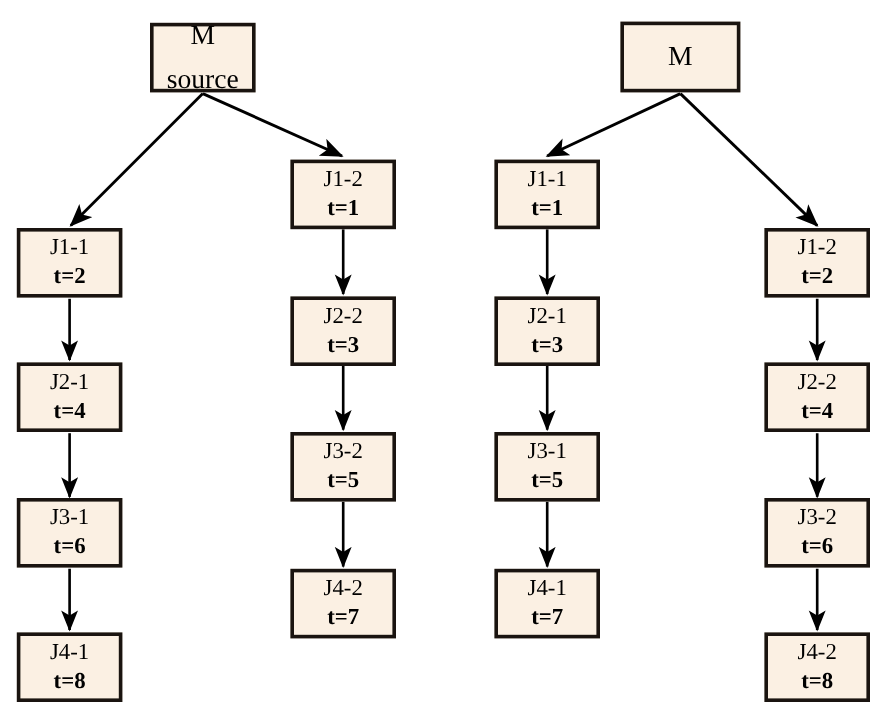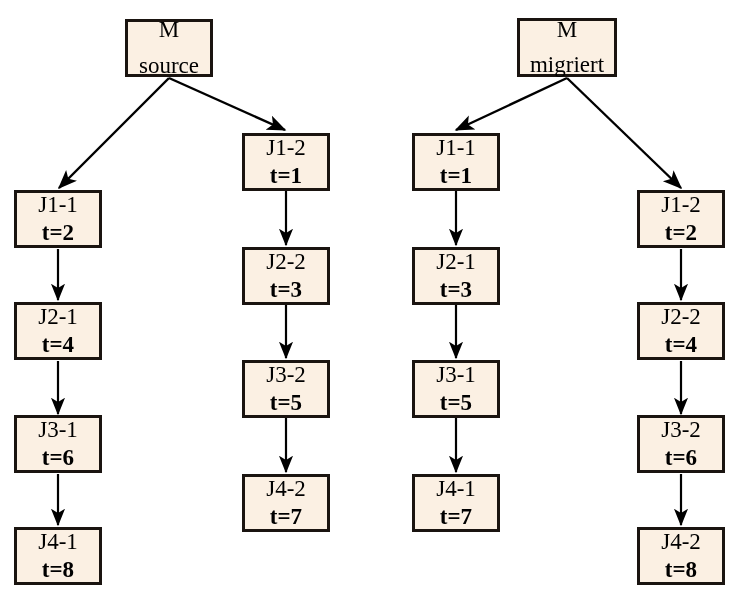--- a/index.html
+++ b/index.html
@@ -43,21 +43,21 @@
     display: block;
     text-align: center;
     white-space: nowrap;
   }
   .node.root {
     font-size: 23px;
   }
   .node.root .line1 { letter-spacing: 0px; }
   .node.root .line2 { margin-top: 11px; }
   .node.job {
-    font-size: 23px;
+    font-size: 19px;
   }
   .node.job .line2 { margin-top: 4px; font-weight: bold; }
 </style>
 </head>
 <body>
 
 <div id="diagram-canvas">
 
   <svg id="edge-layer" viewBox="0 0 739 602" width="739" height="602">
     <defs>
@@ -123,21 +123,20 @@
     <span class="line1">J3-2</span>
     <span class="line2">t=5</span>
   </div>
   <div class="node job" style="left:242px; top:474px; width:88px; height:58px;">
     <span class="line1">J4-2</span>
     <span class="line2">t=7</span>
   </div>
 
   <div class="node root" style="left:517px; top:18px; width:100px; height:59px;">
     <span class="line1">M</span>
-    <span class="line2">migriert</span>
   </div>
 
   <div class="node job" style="left:412px; top:133px; width:88px; height:58px;">
     <span class="line1">J1-1</span>
     <span class="line2">t=1</span>
   </div>
   <div class="node job" style="left:412px; top:247px; width:88px; height:58px;">
     <span class="line1">J2-1</span>
     <span class="line2">t=3</span>
   </div>

